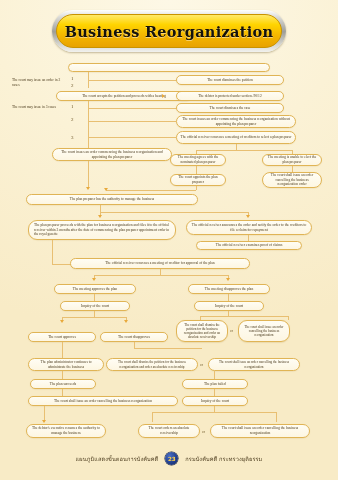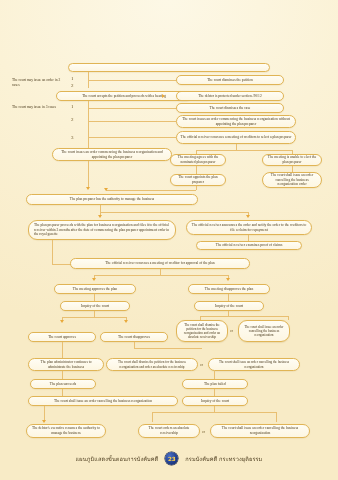--- a/index.html
+++ b/index.html
@@ -90,20 +90,25 @@
     display:flex;align-items:center;justify-content:center;
     font-family:"DejaVu Sans",sans-serif;
     box-shadow:0 0 0 .5px #0d1b40;
   }
 </style>
 </head>
 <body>
 
 <div id="stage">
 
+  <div class="title-wrap">
+    <div class="title-inner">
+      <span>Business Reorganization</span>
+    </div>
+  </div>
 
   <div class="node" style="left:68px;top:63px;width:202px;height:9px;font-weight:700;font-size:3.7px;"></div>
 
   <div class="ln lnv" style="left:88px;top:72px;height:16px;"></div>
 
   <div class="plain" style="left:12px;top:78px;width:52px;">The court may issue an order in 2 cases</div>
   <div class="numlbl" style="left:71px;top:76px;">1</div>
   <div class="numlbl" style="left:71px;top:83px;">2</div>
 
   <div class="ln lnh" style="left:88px;top:80px;width:88px;"></div>

